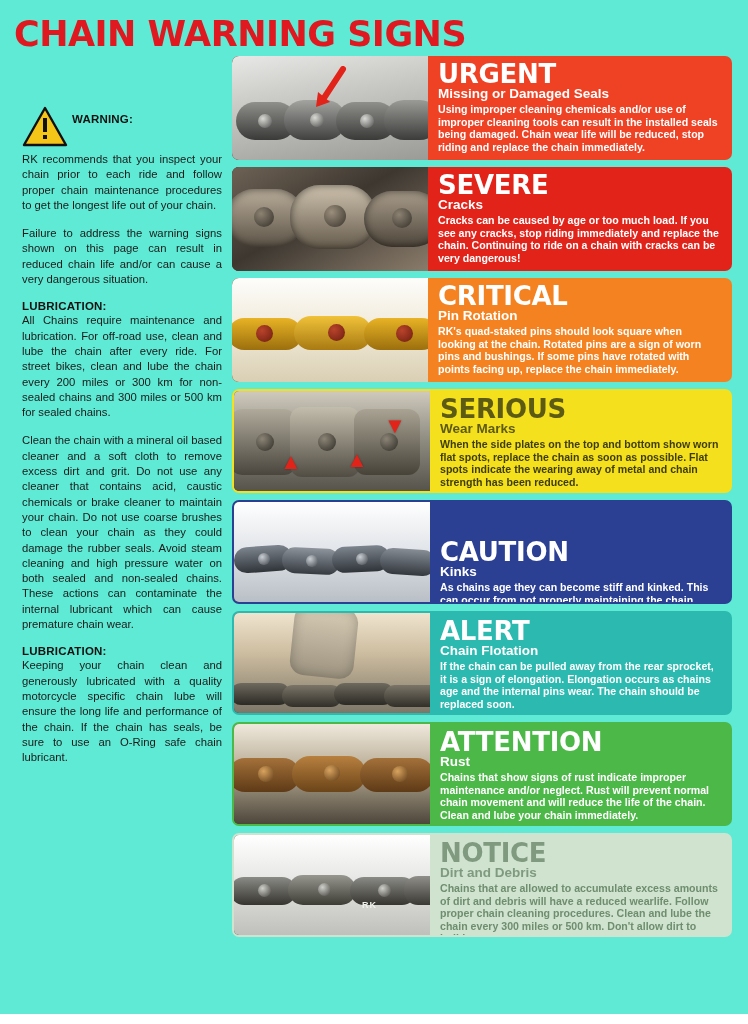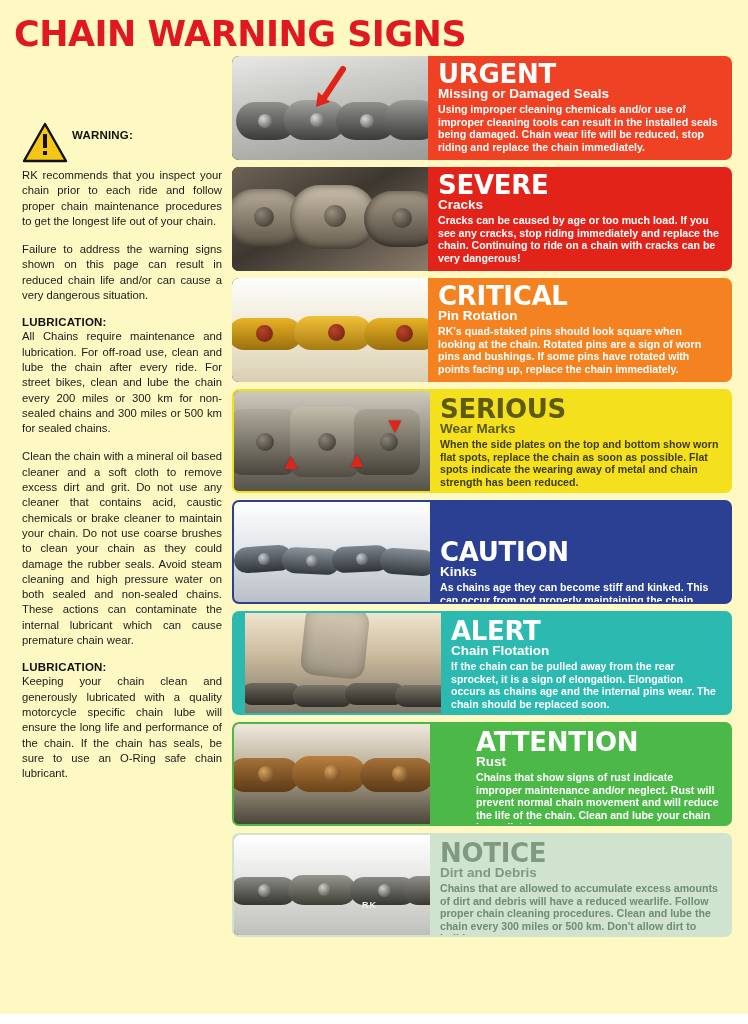--- a/index.html
+++ b/index.html
@@ -6,39 +6,39 @@
   html, body {
     margin: 0; padding: 0;
     width: 748px; height: 1024px;
     background: #ffffff;
     font-family: "Liberation Sans", sans-serif;
   }
   #page {
     position: relative;
     width: 748px; height: 1024px;
     overflow: hidden;
-    background: #fef9c3;
+    background: #5eead4;
   }
 
   
   .title {
     position: absolute;
     left: 14px; top: 14px;
     font-size: 35px;
     font-weight: bold;
     letter-spacing: -0.5px;
     color: #e0181f;
     font-family: "DejaVu Sans", sans-serif;
     white-space: nowrap;
   }
 
   
   .leftcol {
     position: absolute;
-    left: 22px; top: 120px;
+    left: 22px; top: 104px;
     width: 200px;
   }
   .warnrow {
     display: flex;
     align-items: flex-start;
     margin-bottom: 4px;
   }
   .warn-tri {
     width: 46px; height: 42px;
     flex: 0 0 46px;
@@ -120,21 +120,21 @@
     line-height: 12.6px;
   }
 
   
   .c-severe   { background: #e2231a; }
   .c-urgent   { background: #ef4123; }
   .c-critical { background: #f58220; }
   .c-serious  { background: #f4e01c; }
   .c-caution  { background: #2b3f93; }
   .c-alert    { background: #2bb9b0; }
-  .c-attention{ background: #4cb847; gap: 36px; }
+  .c-attention{ background: #4cb847; }
   .c-notice   { background: #cfe3cf; }
 
   .c-severe .p-title, .c-urgent .p-title, .c-critical .p-title { color:#fff; }
   .c-severe .p-sub, .c-urgent .p-sub, .c-critical .p-sub { color:#fff; }
   .c-severe .p-desc, .c-urgent .p-desc, .c-critical .p-desc { color:#fff; }
 
   .c-serious .p-title { color: #5d5a14; }
   .c-serious .p-sub   { color: #5d5a14; }
   .c-serious .p-desc  { color: #3f3d0d; }
 
@@ -148,21 +148,21 @@
 
   .c-attention .p-title { color:#fff; }
   .c-attention .p-sub   { color:#fff; }
   .c-attention .p-desc  { color:#fff; }
 
   .c-notice .p-title { color: #7f9a7f; }
   .c-notice .p-sub   { color: #7f9a7f; }
   .c-notice .p-desc  { color: #6f8d6f; }
   .b-serious  { border: 2px solid #f4e01c; }
   .b-caution  { border: 2px solid #2b3f93; }
-  .b-alert    { border: 2px solid #2bb9b0; padding-left: 11px; }
+  .b-alert    { border: 2px solid #2bb9b0; }
   .b-attention{ border: 2px solid #4cb847; }
   .b-notice   { border: 2px solid #cfe3cf; }
   .link {
     position: absolute;
     border-radius: 5px;
   }
   .pin {
     position:absolute;
     border-radius:50%;
   }

